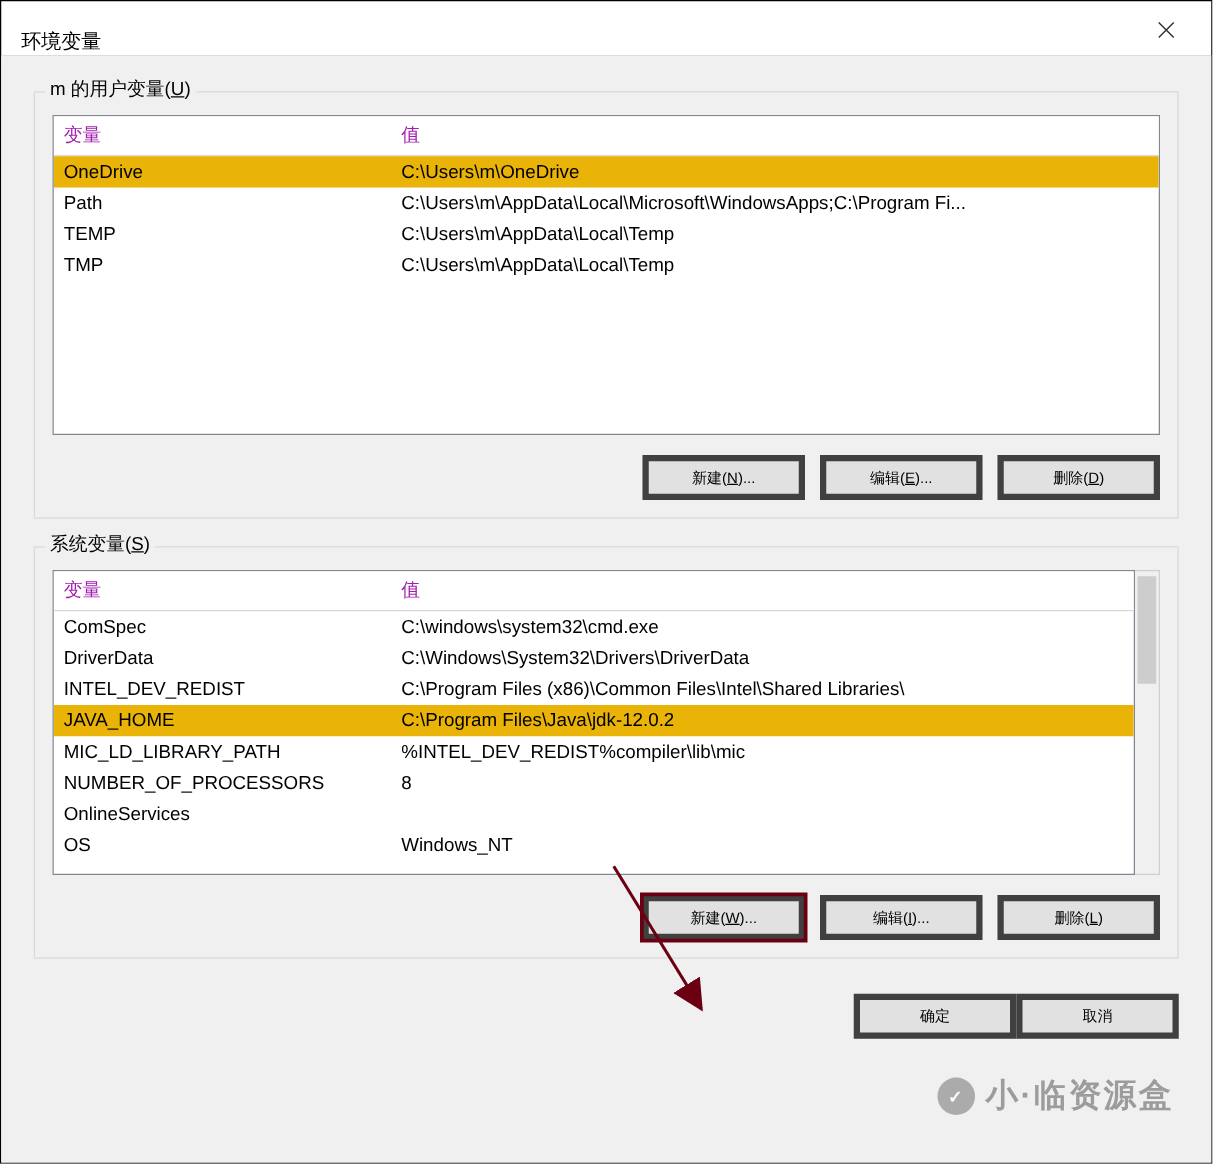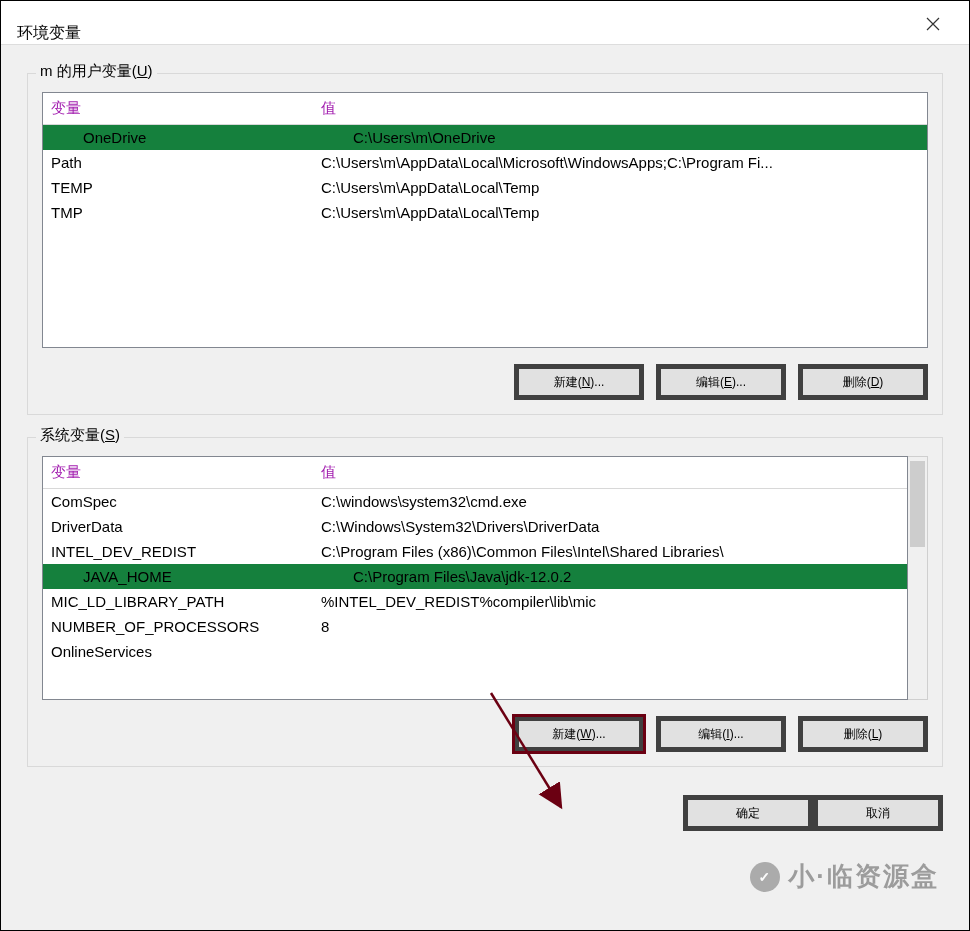--- a/index.html
+++ b/index.html
@@ -83,21 +83,21 @@
   .lv-row {
     display: flex;
     font-size: 15px;
   }
   .lv-row > div {
     padding: 4px 8px;
     white-space: nowrap;
     overflow: hidden;
     text-overflow: ellipsis;
   }
-  .lv-row.selected { background: #15803d; padding-left: 32px; }
+  .lv-row.selected { background: #eab308; }
   .col-var { width: 270px; flex-shrink: 0; }
   .col-val { flex: 1; min-width: 0; }
   .user-list .listview { height: 256px; }
   .sys-list  .listview { height: 244px; }
   .sys-list .listview-wrap .scrollbar {
     width: 20px;
     background: #f0f0f0;
     border: 1px solid #cfcfcf;
     border-left: none;
     position: relative;
@@ -249,20 +249,24 @@
                 <div class="col-var">MIC_LD_LIBRARY_PATH</div>
                 <div class="col-val">%INTEL_DEV_REDIST%compiler\lib\mic</div>
               </div>
               <div class="lv-row">
                 <div class="col-var">NUMBER_OF_PROCESSORS</div>
                 <div class="col-val">8</div>
               </div>
               <div class="lv-row">
                 <div class="col-var">OnlineServices</div>
               </div>
+              <div class="lv-row">
+                <div class="col-var">OS</div>
+                <div class="col-val">Windows_NT</div>
+              </div>
             </div>
         </div>
         <div class="scrollbar">
           <div class="thumb"></div>
         </div>
       </div>
       <div class="button-row">
         <button class="win highlight">
           <span>新建(</span><span class="underline">W</span><span>)...</span>
         </button>

